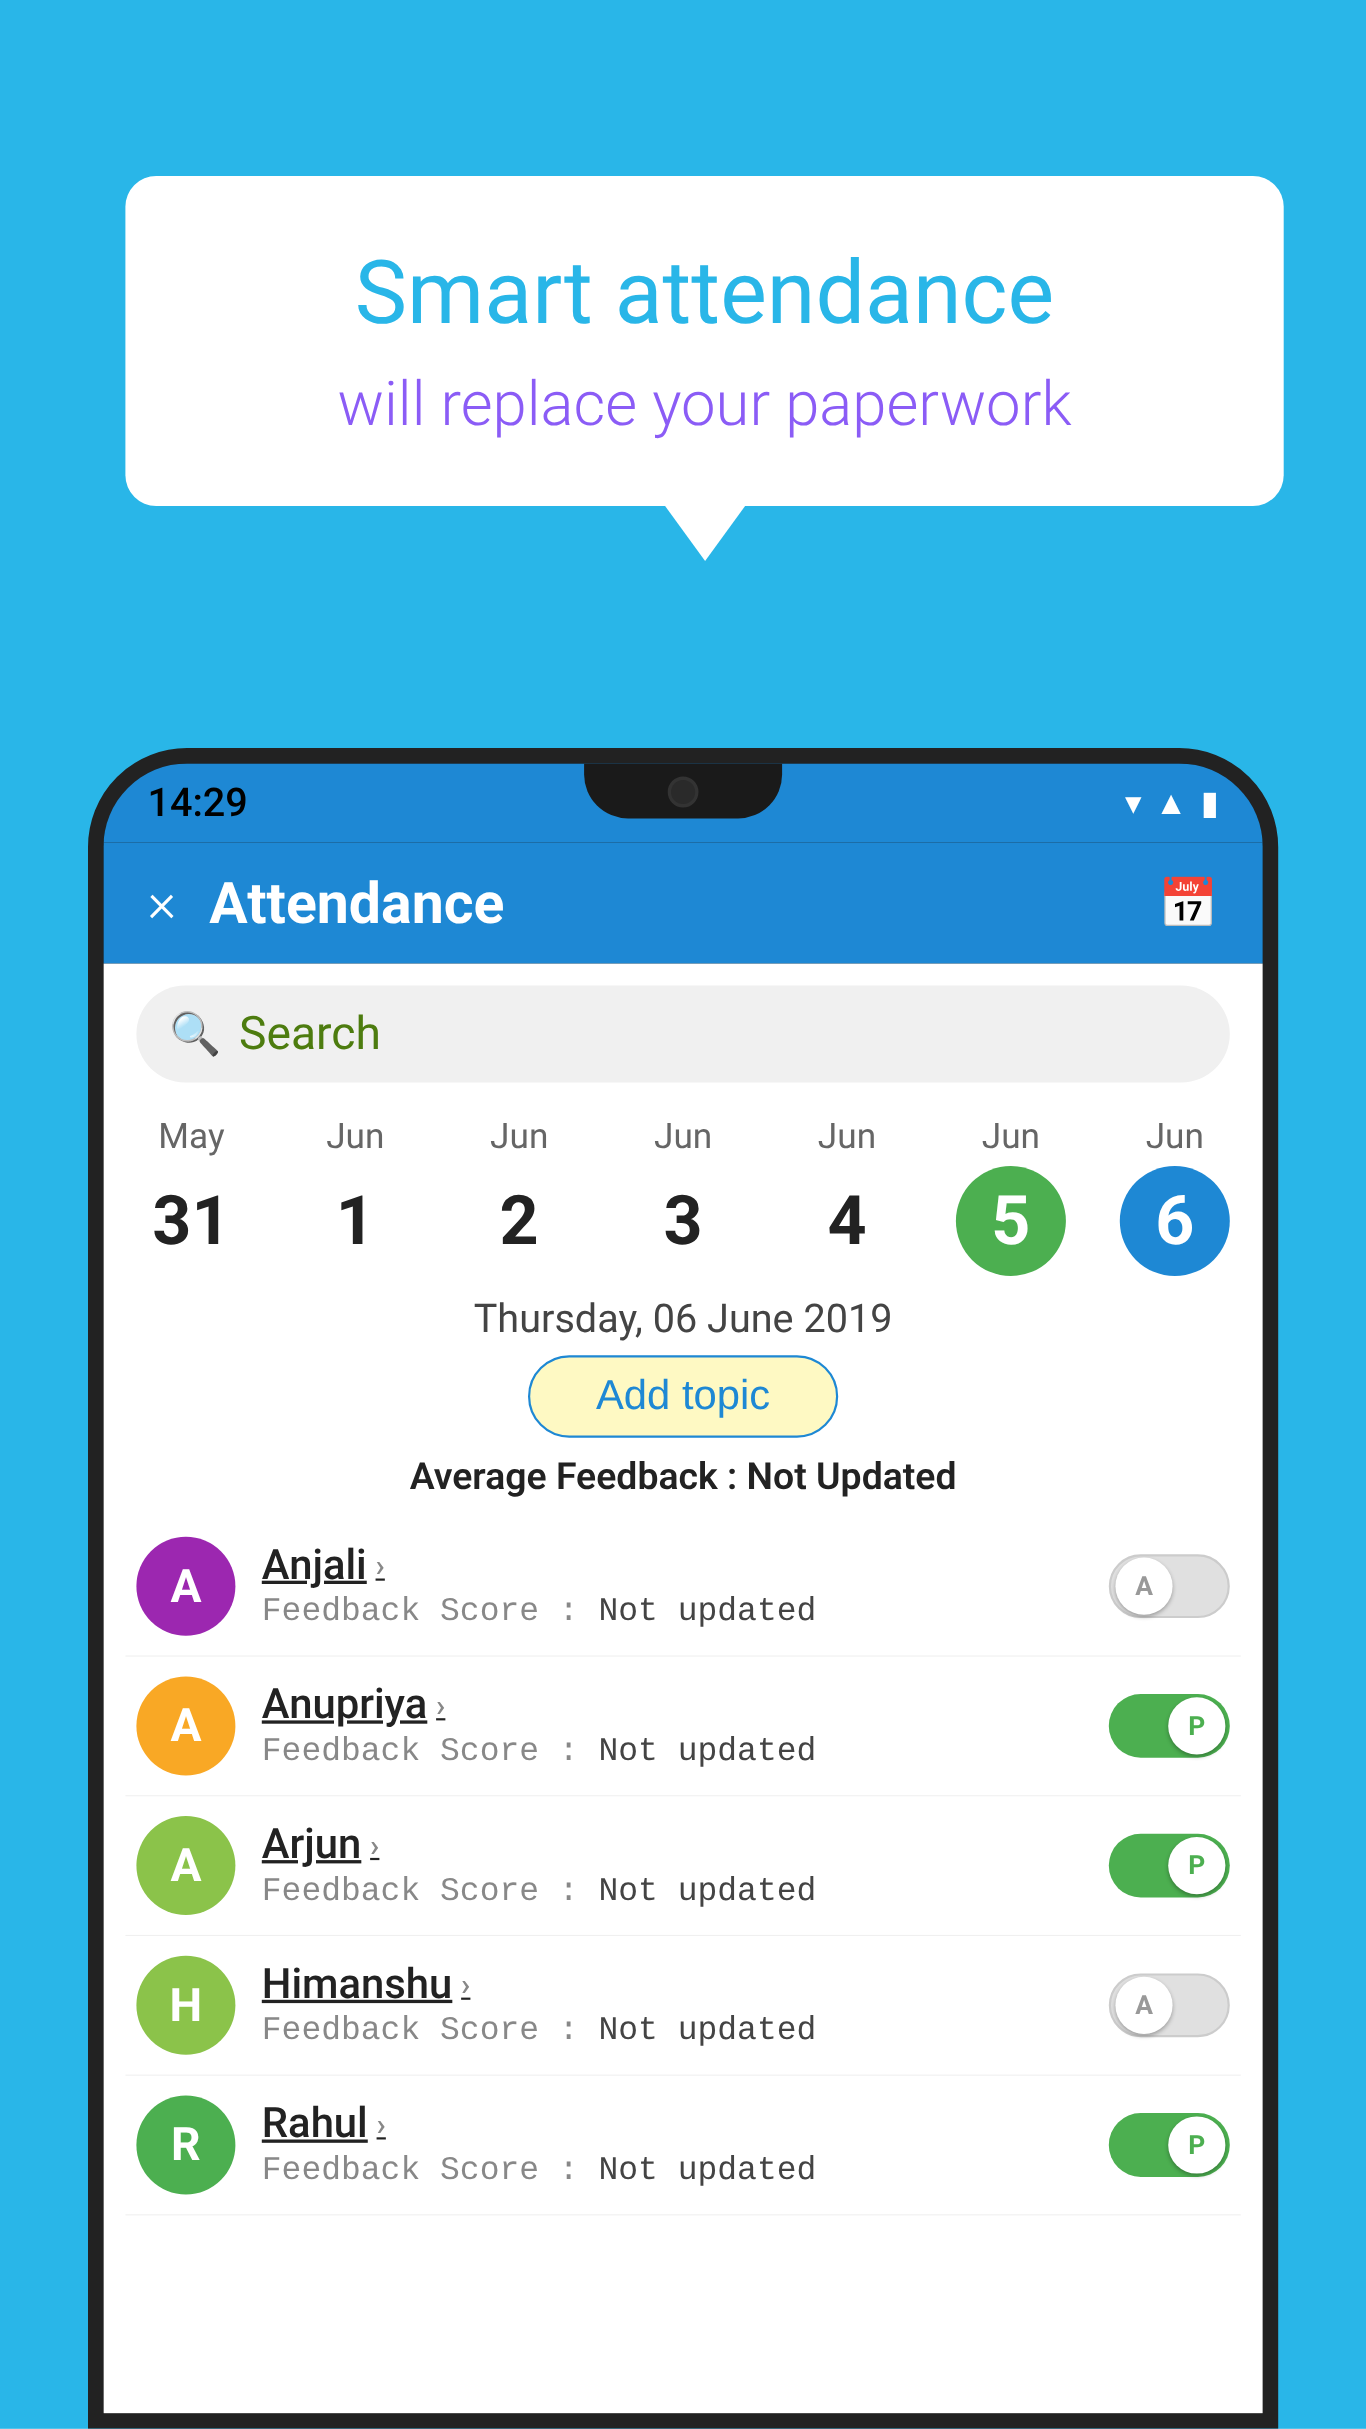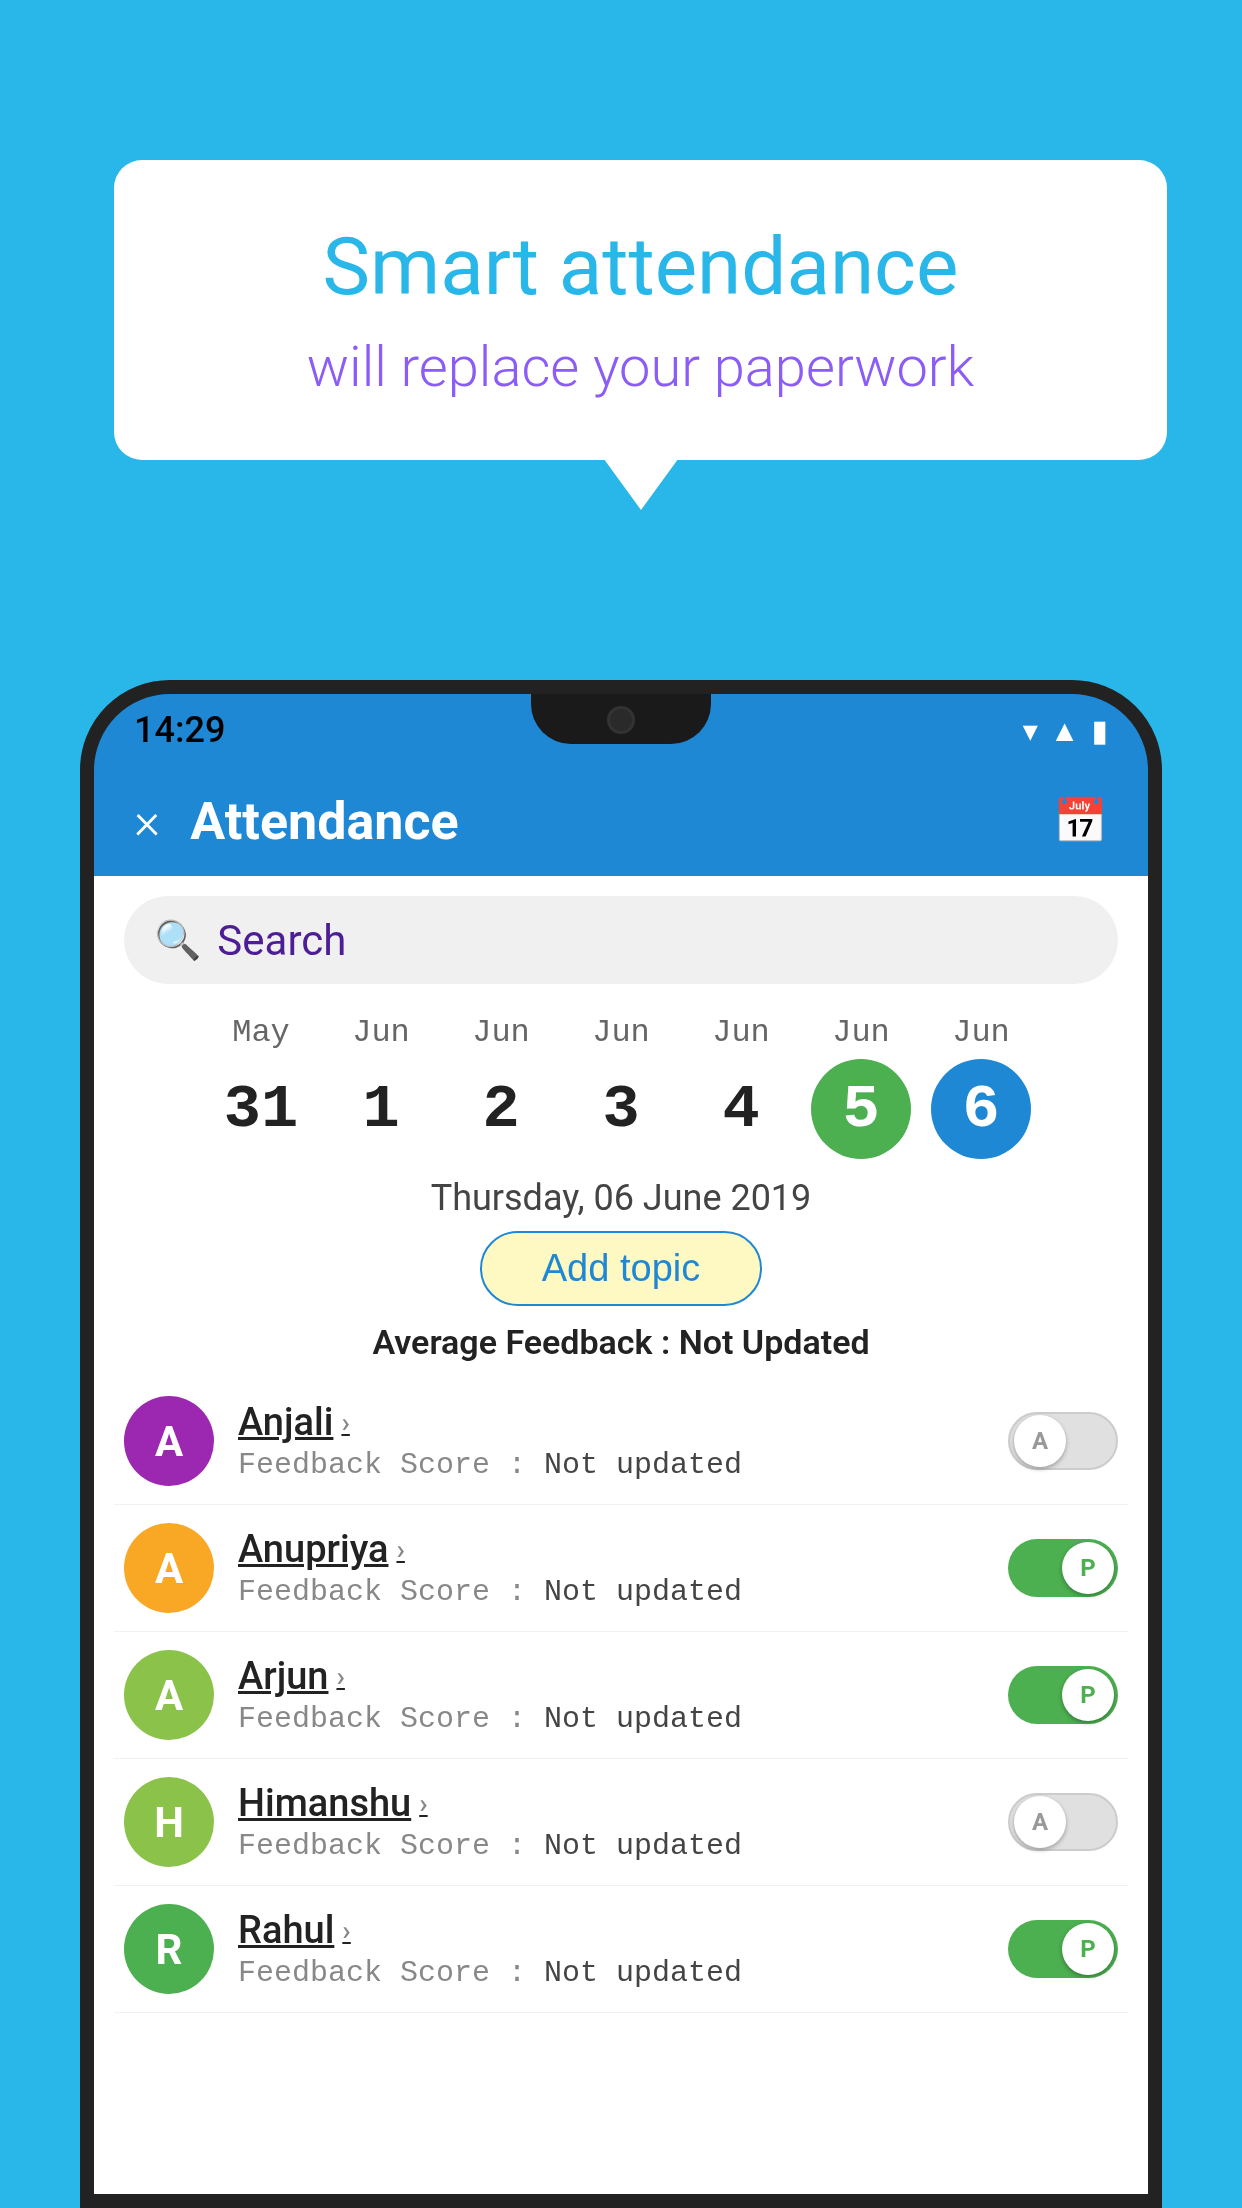--- a/index.html
+++ b/index.html
@@ -169,29 +169,28 @@
       gap: 16px;
     }
 
     .search-icon {
       color: #999;
       font-size: 38px;
     }
 
     .search-text {
       font-size: 42px;
-      color: #4c1d95;
+      color: #4d7c0f;
     }
 
     
     .calendar-strip {
       padding: 10px 20px 0;
       display: flex;
-      justify-content: center;
-      font-family: Liberation Mono, monospace;
+      justify-content: space-between;
     }
 
     .calendar-day {
       display: flex;
       flex-direction: column;
       align-items: center;
       gap: 8px;
       min-width: 120px;
     }
 

